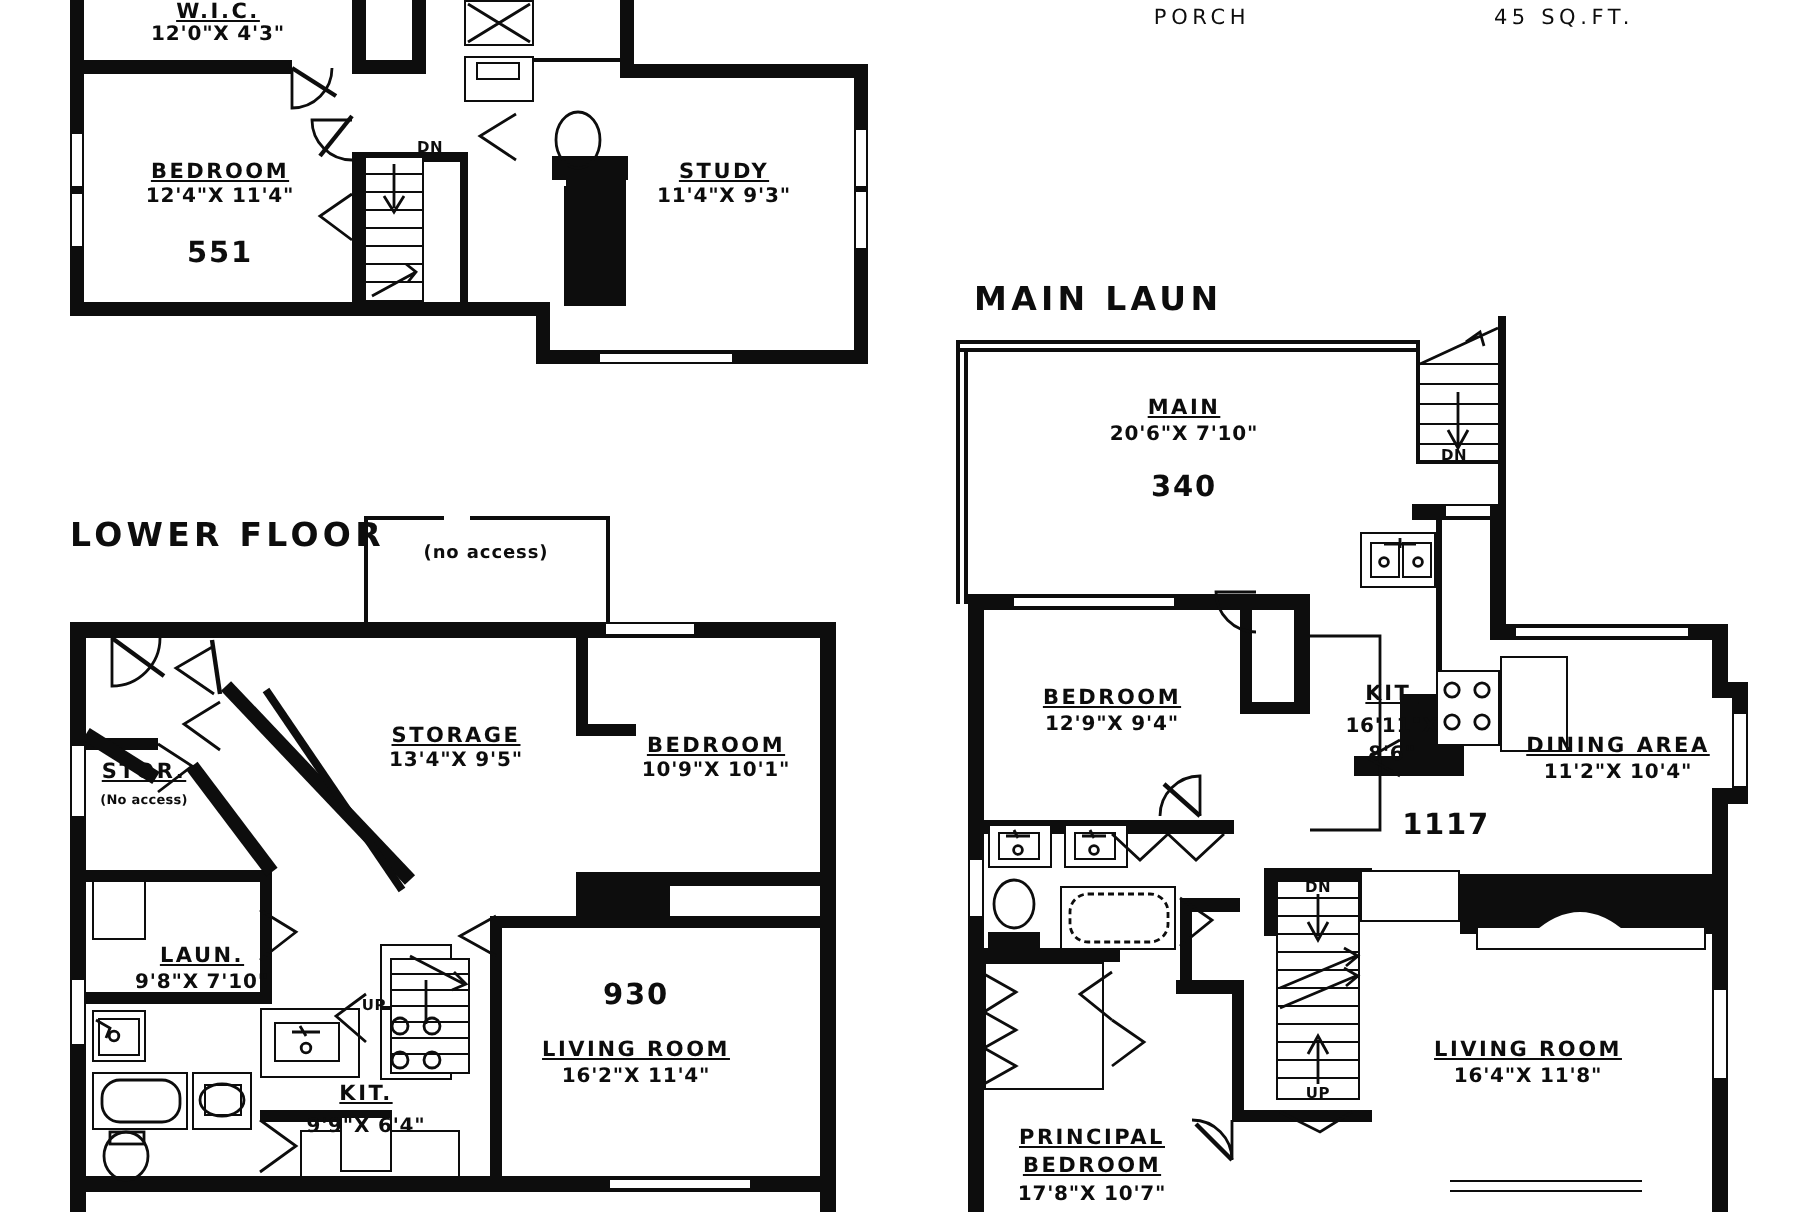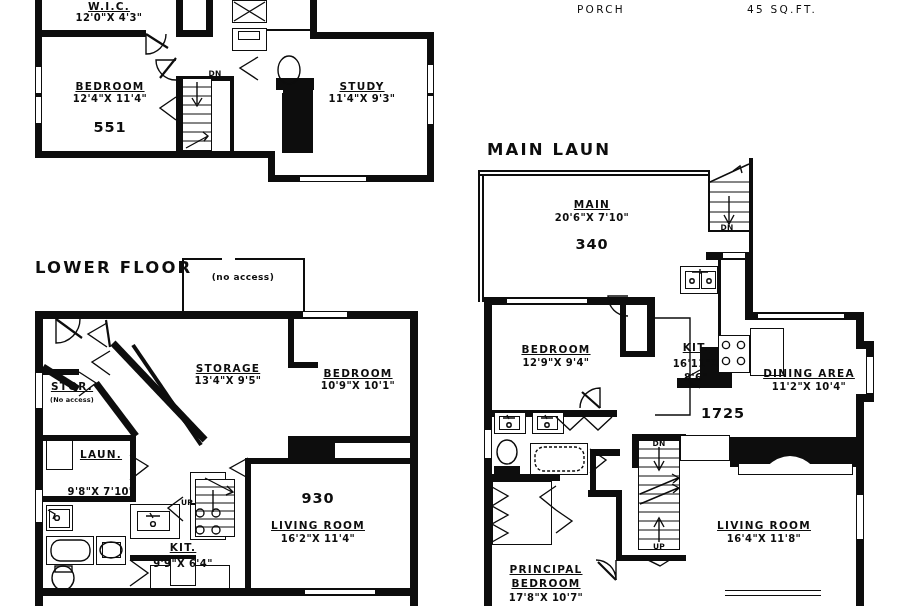--- a/index.html
+++ b/index.html
@@ -216,21 +216,21 @@
     <div class="box" style="left:170px; top:558px; width:26px; height:28px;"></div>
 
     <div class="box" style="left:195px; top:479px; width:40px; height:58px;"></div>
 
     <div class="lbl room-name" style="left:72px;  top:380px;">STOR.</div>
     <div class="lbl micro" style="left:72px;  top:397px;">(No access)</div>
     <div class="lbl room-name" style="left:228px; top:362px;">STORAGE</div>
     <div class="lbl room-dim" style="left:228px; top:375px;">13'4"X  9'5"</div>
     <div class="lbl room-name" style="left:358px; top:367px;">BEDROOM</div>
     <div class="lbl room-dim" style="left:358px; top:380px;">10'9"X  10'1"</div>
-    <div class="lbl room-name" style="left:101px; top:448px;">LAUN.</div>
+    <div class="lbl room-name" style="left:101px; top:472px;">LAUN.</div>
     <div class="lbl room-dim" style="left:101px; top:486px;">9'8"X  7'10"</div>
     <div class="lbl room-name" style="left:183px; top:541px;">KIT.</div>
     <div class="lbl room-dim" style="left:183px; top:558px;">9'9"X  6'4"</div>
     <div class="lbl room-area" style="left:318px; top:490px;">930</div>
     <div class="lbl room-name" style="left:318px; top:519px;">LIVING ROOM</div>
     <div class="lbl room-dim" style="left:318px; top:533px;">16'2"X  11'4"</div>
     <div class="lbl tiny" style="left:187px; top:499px;">UP</div>
   </div>
 
   <div>
@@ -309,21 +309,21 @@
     <div class="lbl room-dim" style="left:592px; top:212px;">20'6"X  7'10"</div>
     <div class="lbl room-area" style="left:592px; top:236px;">340</div>
     <div class="lbl tiny" style="left:727px; top:224px;">DN</div>
 
     <div class="lbl room-name" style="left:556px; top:343px;">BEDROOM</div>
     <div class="lbl room-dim" style="left:556px; top:357px;">12'9"X  9'4"</div>
 
     <div class="lbl room-name" style="left:696px; top:341px;">KIT.</div>
     <div class="lbl room-dim" style="left:696px; top:358px;">16'11"X</div>
     <div class="lbl room-dim" style="left:696px; top:372px;">8'6"</div>
-    <div class="lbl room-area" style="left:723px; top:405px;">1725</div>
+    <div class="lbl room-area" style="left:723px; top:405px;">1117</div>
 
     <div class="lbl room-name" style="left:809px; top:367px;">DINING  AREA</div>
     <div class="lbl room-dim" style="left:809px; top:381px;">11'2"X  10'4"</div>
 
     <div class="lbl room-name" style="left:764px; top:519px;">LIVING ROOM</div>
     <div class="lbl room-dim" style="left:764px; top:533px;">16'4"X  11'8"</div>
 
     <div class="lbl room-name" style="left:546px; top:563px;">PRINCIPAL</div>
     <div class="lbl room-name" style="left:546px; top:577px;">BEDROOM</div>
     <div class="lbl room-dim" style="left:546px; top:592px;">17'8"X  10'7"</div>

